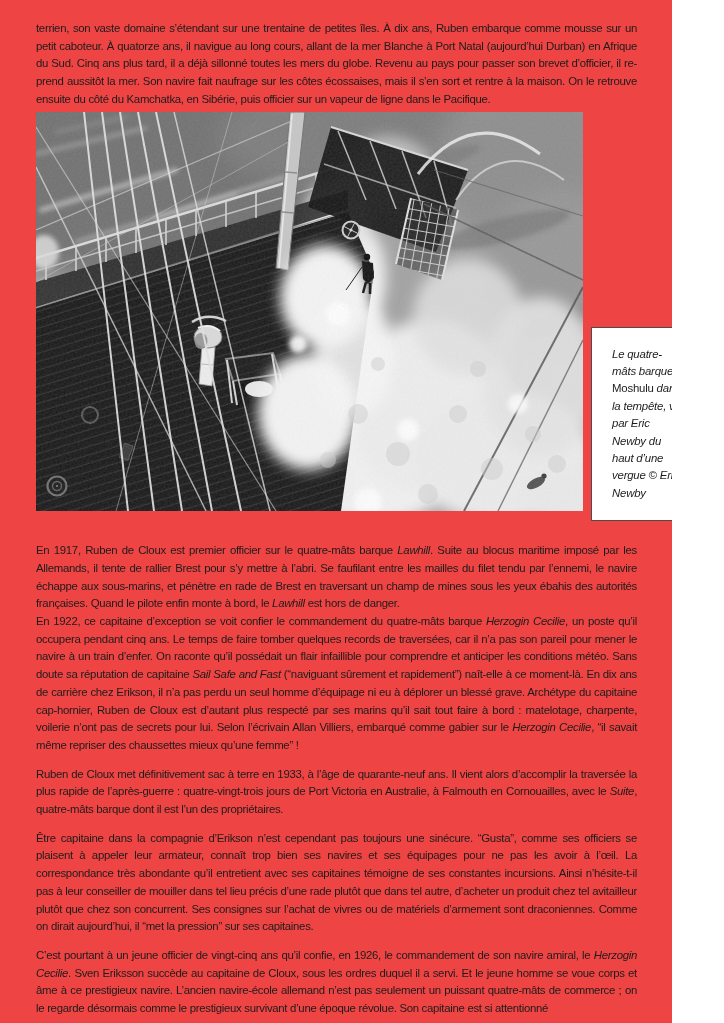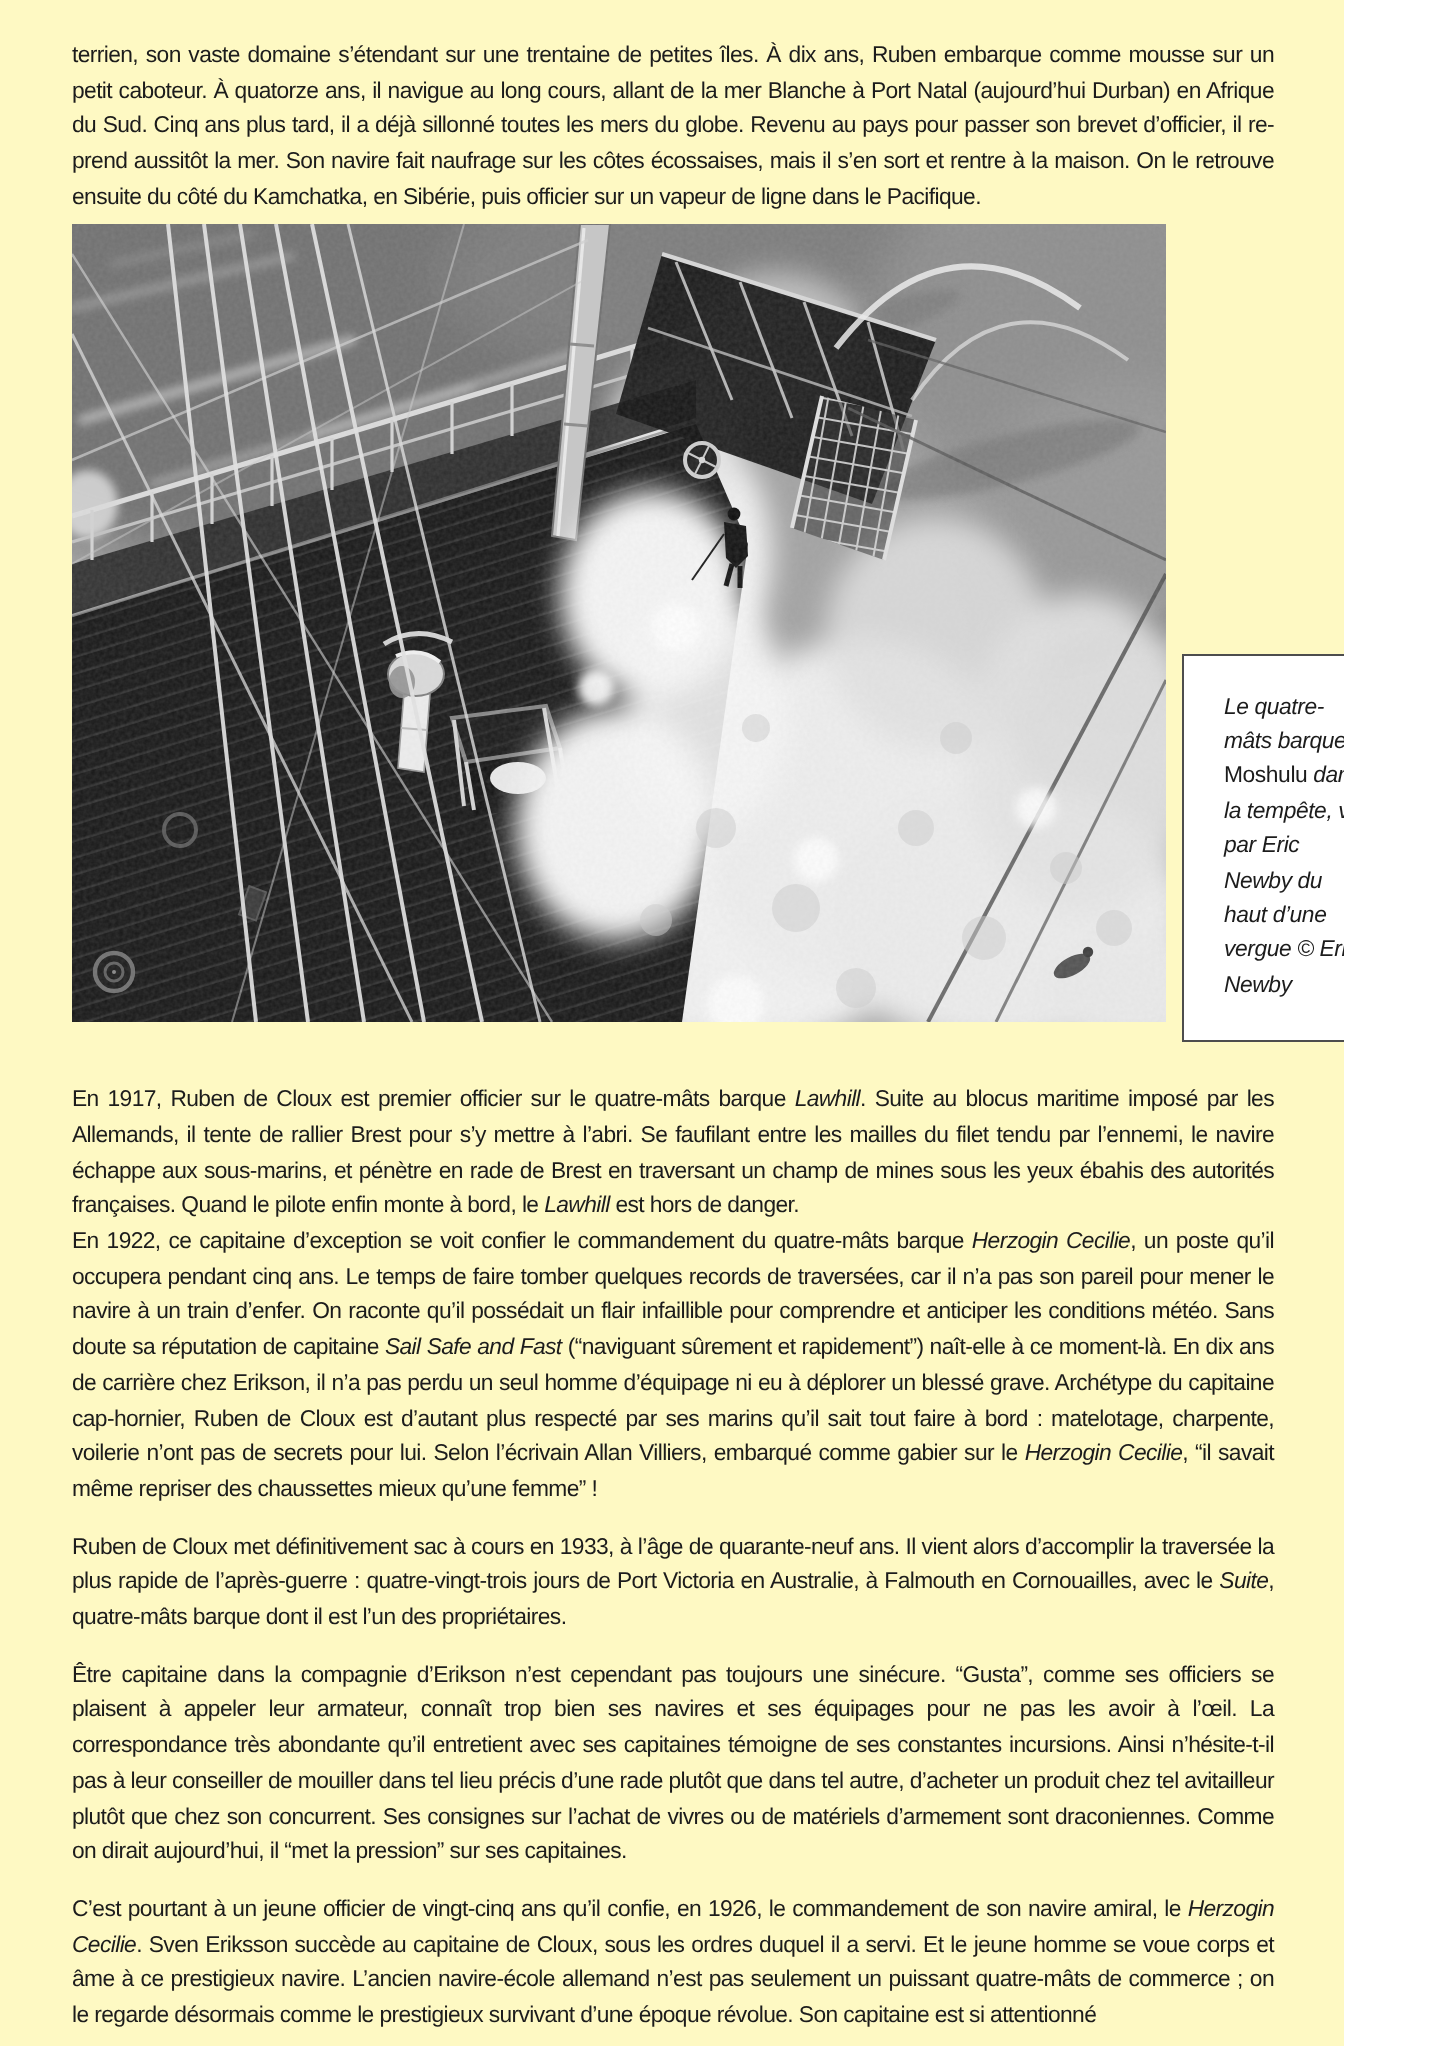--- a/index.html
+++ b/index.html
@@ -1,21 +1,21 @@
 <!DOCTYPE html>
 <html lang="fr"><head>
 <meta charset="utf-8">
 <style>
   html,body{margin:0;padding:0;background:#ffffff;}
   .page{
     position:relative;
     width:672px;height:1023px;
     box-sizing:border-box;
     padding:20px 35px 0 36px;
-    background:#fef9c3;
+    background:#ef4444;
     font-family:"Liberation Sans",sans-serif;
     font-size:11.4px;
     line-height:17.7px;
     letter-spacing:-0.3px;
     color:#1c1c1c;
     text-align:justify;
     overflow:hidden;
   }
   .para{margin:0;padding:0;}
   .para.gap{margin-top:11px;}
@@ -266,19 +266,19 @@
 
     <div class="caption-box">
       <p class="caption-text"><i>Le quatre-mâts barque </i><span>Moshulu</span><i> dans la tempête, vu par Eric Newby du haut d’une vergue © Eric Newby</i></p>
     </div>
   </div>
 
   <p class="para"><span>En 1917, Ruben de Cloux est premier officier sur le quatre-mâts barque </span><i>Lawhill</i><span>. Suite au blocus maritime imposé par les Allemands, il tente de rallier Brest pour s’y mettre à l’abri. Se faufilant entre les mailles du filet tendu par l’ennemi, le navire échappe aux sous-marins, et pénètre en rade de Brest en traversant un champ de mines sous les yeux ébahis des autorités françaises. Quand le pilote enfin monte à bord, le </span><i>Lawhill</i><span> est hors de danger.</span></p>
 
   <p class="para"><span>En 1922, ce capitaine d’exception se voit confier le commandement du quatre-mâts barque </span><i>Herzogin Cecilie</i><span>, un poste qu’il occupera pendant cinq ans. Le temps de faire tomber quelques records de traversées, car il n’a pas son pareil pour mener le navire à un train d’enfer. On raconte qu’il possédait un flair infaillible pour comprendre et anticiper les conditions météo. Sans doute sa réputation de capitaine </span><i>Sail Safe and Fast</i><span> (“naviguant sûrement et rapidement”) naît-elle à ce moment-là. En dix ans de carrière chez Erikson, il n’a pas perdu un seul homme d’équipage ni eu à déplorer un blessé grave. Archétype du capitaine cap-hornier, Ruben de Cloux est d’autant plus respecté par ses marins qu’il sait tout faire à bord : matelotage, charpente, voilerie n’ont pas de secrets pour lui. Selon l’écrivain Allan Villiers, embarqué comme gabier sur le </span><i>Herzogin Cecilie</i><span>, “il savait même repriser des chaussettes mieux qu’une femme” !</span></p>
 
-  <p class="para gap"><span>Ruben de Cloux met définitivement sac à cours en 1933, à l’âge de quarante-neuf ans. Il vient alors d’accomplir la traversée la plus rapide de l’après-guerre : quatre-vingt-trois jours de Port Victoria en Australie, à Falmouth en Cornouailles, avec le </span><i>Suite</i><span>, quatre-mâts barque dont il est l’un des propriétaires.</span></p>
+  <p class="para gap"><span>Ruben de Cloux met définitivement sac à terre en 1933, à l’âge de quarante-neuf ans. Il vient alors d’accomplir la traversée la plus rapide de l’après-guerre : quatre-vingt-trois jours de Port Victoria en Australie, à Falmouth en Cornouailles, avec le </span><i>Suite</i><span>, quatre-mâts barque dont il est l’un des propriétaires.</span></p>
 
   <p class="para gap"><span>Être capitaine dans la compagnie d’Erikson n’est cependant pas toujours une sinécure. “Gusta”, comme ses officiers se plaisent à appeler leur armateur, connaît trop bien ses navires et ses équipages pour ne pas les avoir à l’œil. La correspondance très abondante qu’il entretient avec ses capitaines témoigne de ses constantes incursions. Ainsi n’hésite-t-il pas à leur conseiller de mouiller dans tel lieu précis d’une rade plutôt que dans tel autre, d’acheter un produit chez tel avitailleur plutôt que chez son concurrent. Ses consignes sur l’achat de vivres ou de matériels d’armement sont draconiennes. Comme on dirait aujourd’hui, il “met la pression” sur ses capitaines.</span></p>
 
   <p class="para gap"><span>C’est pourtant à un jeune officier de vingt-cinq ans qu’il confie, en 1926, le commandement de son navire amiral, le </span><i>Herzogin Cecilie</i><span>. Sven Eriksson succède au capitaine de Cloux, sous les ordres duquel il a servi. Et le jeune homme se voue corps et âme à ce prestigieux navire. L’ancien navire-école allemand n’est pas seulement un puissant quatre-mâts de commerce ; on le regarde désormais comme le prestigieux survivant d’une époque révolue. Son capitaine est si attentionné</span></p>
 
 </div>
 
 </body></html>

